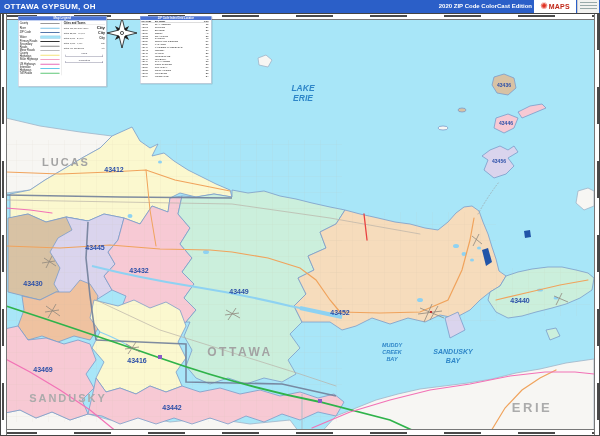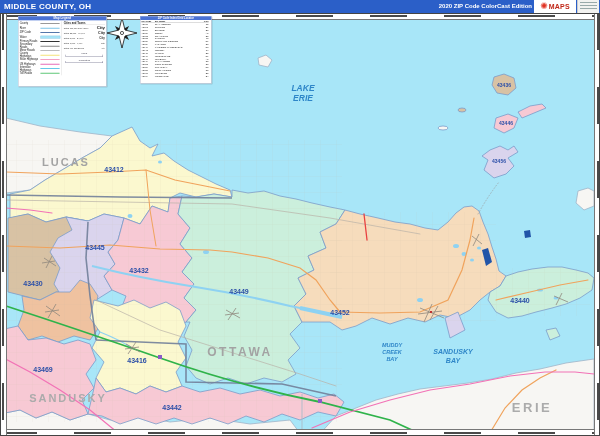--- a/index.html
+++ b/index.html
@@ -70,21 +70,21 @@
   .zrow span{font-size:7px;color:#222;white-space:nowrap;overflow:hidden;}
   .zrow .c0{width:40px;}
   .zrow .c1{width:140px;}
   .zrow .c2{width:22px;text-align:right;}
   .zhead span{font-weight:bold;border-bottom:1px solid #999;}
 </style>
 </head>
 <body>
 
 <div class="hdr">
-  <span class="hdr-title">MIDDLE COUNTY, OH</span>
+  <span class="hdr-title">OTTAWA GYPSUM, OH</span>
   <span class="hdr-edition">2020 ZIP Code ColorCast Edition</span>
   <span class="logo1">
       <span class="logo-burst">✺</span>
       <span class="logo-word">MAPS</span>
     </span>
   <span class="logo2">
       <i></i>
       <i></i>
       <i></i>
     </span>

